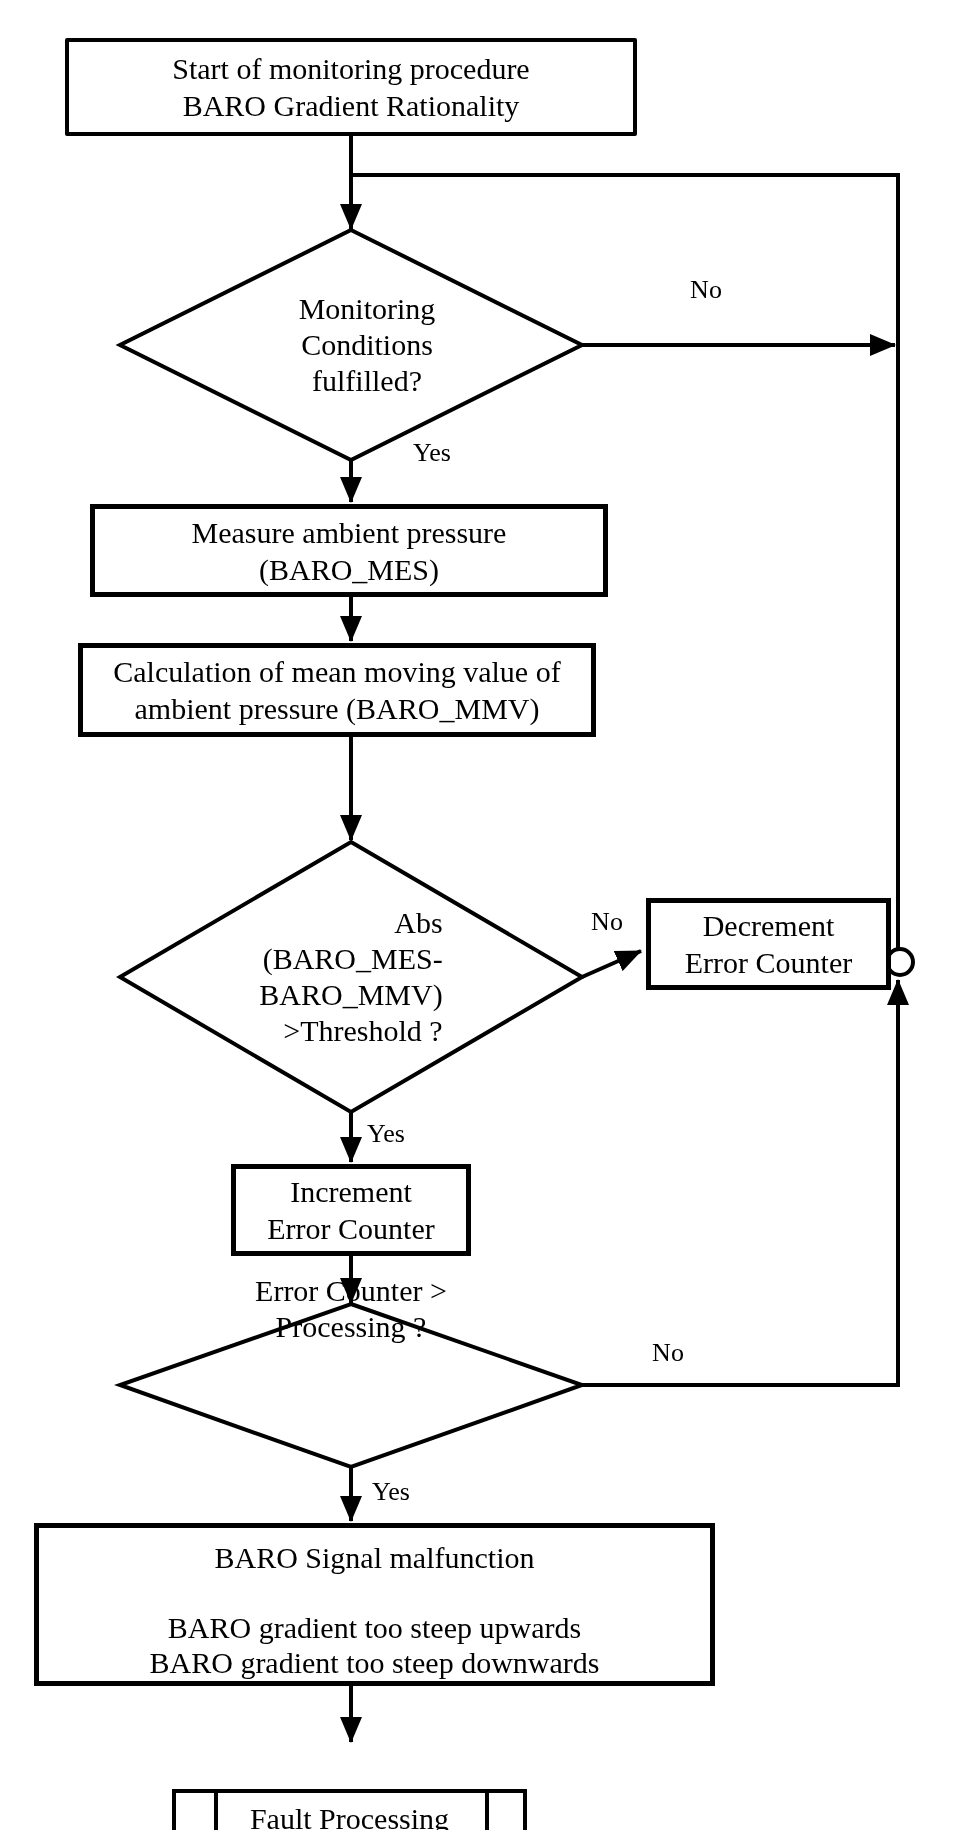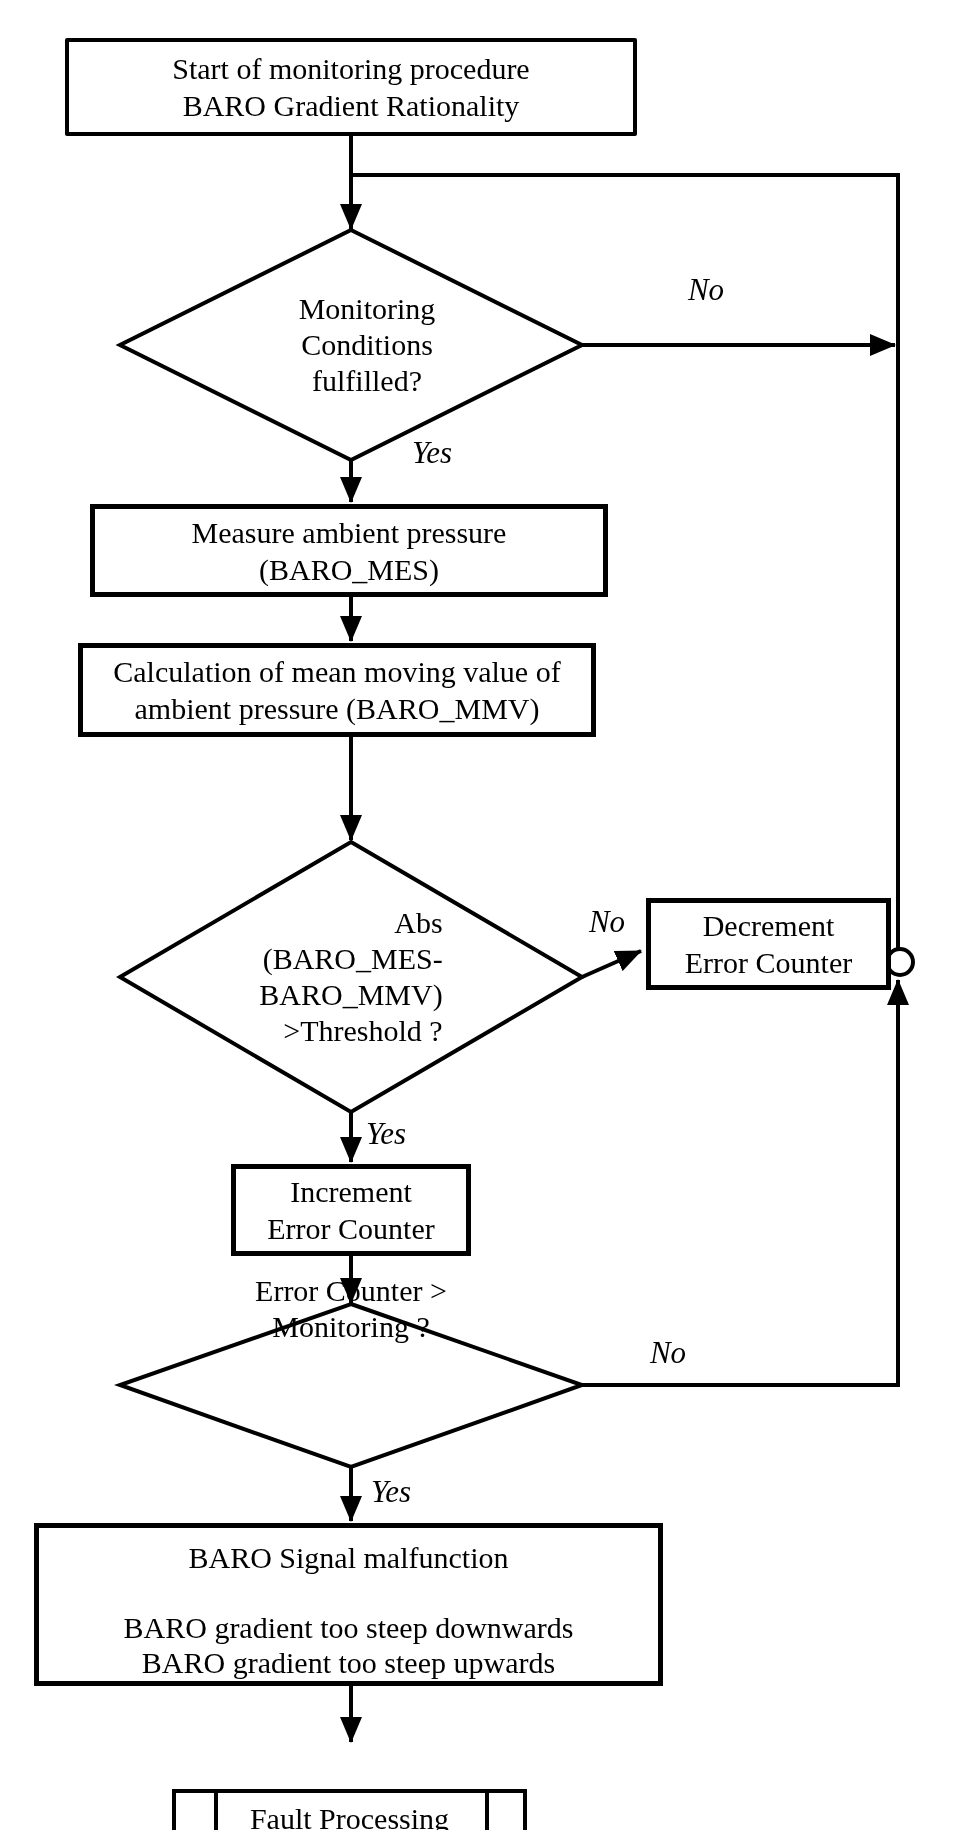--- a/index.html
+++ b/index.html
@@ -26,23 +26,22 @@
   .dtext{
     position:absolute;
     transform:translate(-50%,-50%);
     text-align:center;
     font-size:30px;line-height:36px;
     white-space:nowrap;
   }
   .branch-label{
     position:absolute;
     transform:translate(-50%,-50%);
-    font-size:31px;line-height:31px;
+    font-size:26px;line-height:31px;
     white-space:nowrap;
-    font-style:italic;
   }
   .malf{justify-content:flex-start;padding-top:12px;line-height:35px;}
   .fault-bar{position:absolute;top:0;bottom:0;width:4px;background:#000;}
 </style>
 </head>
 <body>
 
 <div class="stage">
 
   <svg width="960" height="1830" viewBox="0 0 960 1830">
@@ -119,28 +118,28 @@
     <div>Error Counter</div>
   </div>
 
   <div class="node" style="left:231px;top:1164px;width:240px;height:92px;">
     <div>Increment</div>
     <div>Error Counter</div>
   </div>
 
   <div class="dtext" style="left:351px;top:1309px;">
     <div>Error Counter &gt;</div>
-    <div>Monitoring ?</div>
+    <div>Processing ?</div>
   </div>
 
-  <div class="node malf" style="left:34px;top:1523px;width:629px;height:163px;">
+  <div class="node malf" style="left:34px;top:1523px;width:681px;height:163px;">
     <div>BARO Signal malfunction</div>
     <div>&nbsp;</div>
+    <div>BARO gradient too steep upwards</div>
     <div>BARO gradient too steep downwards</div>
-    <div>BARO gradient too steep upwards</div>
   </div>
 
   <div class="node" style="left:172px;top:1744px;width:355px;height:58px;border-width:4px;margin-top:45px;">
     <div class="fault-bar" style="left:38px;"></div>
     <div class="fault-bar" style="left:309px;"></div>
     <div>Fault Processing</div>
   </div>
 
   <div class="branch-label" style="left:706px;top:289px;">No</div>
   <div class="branch-label" style="left:432px;top:452px;">Yes</div>

